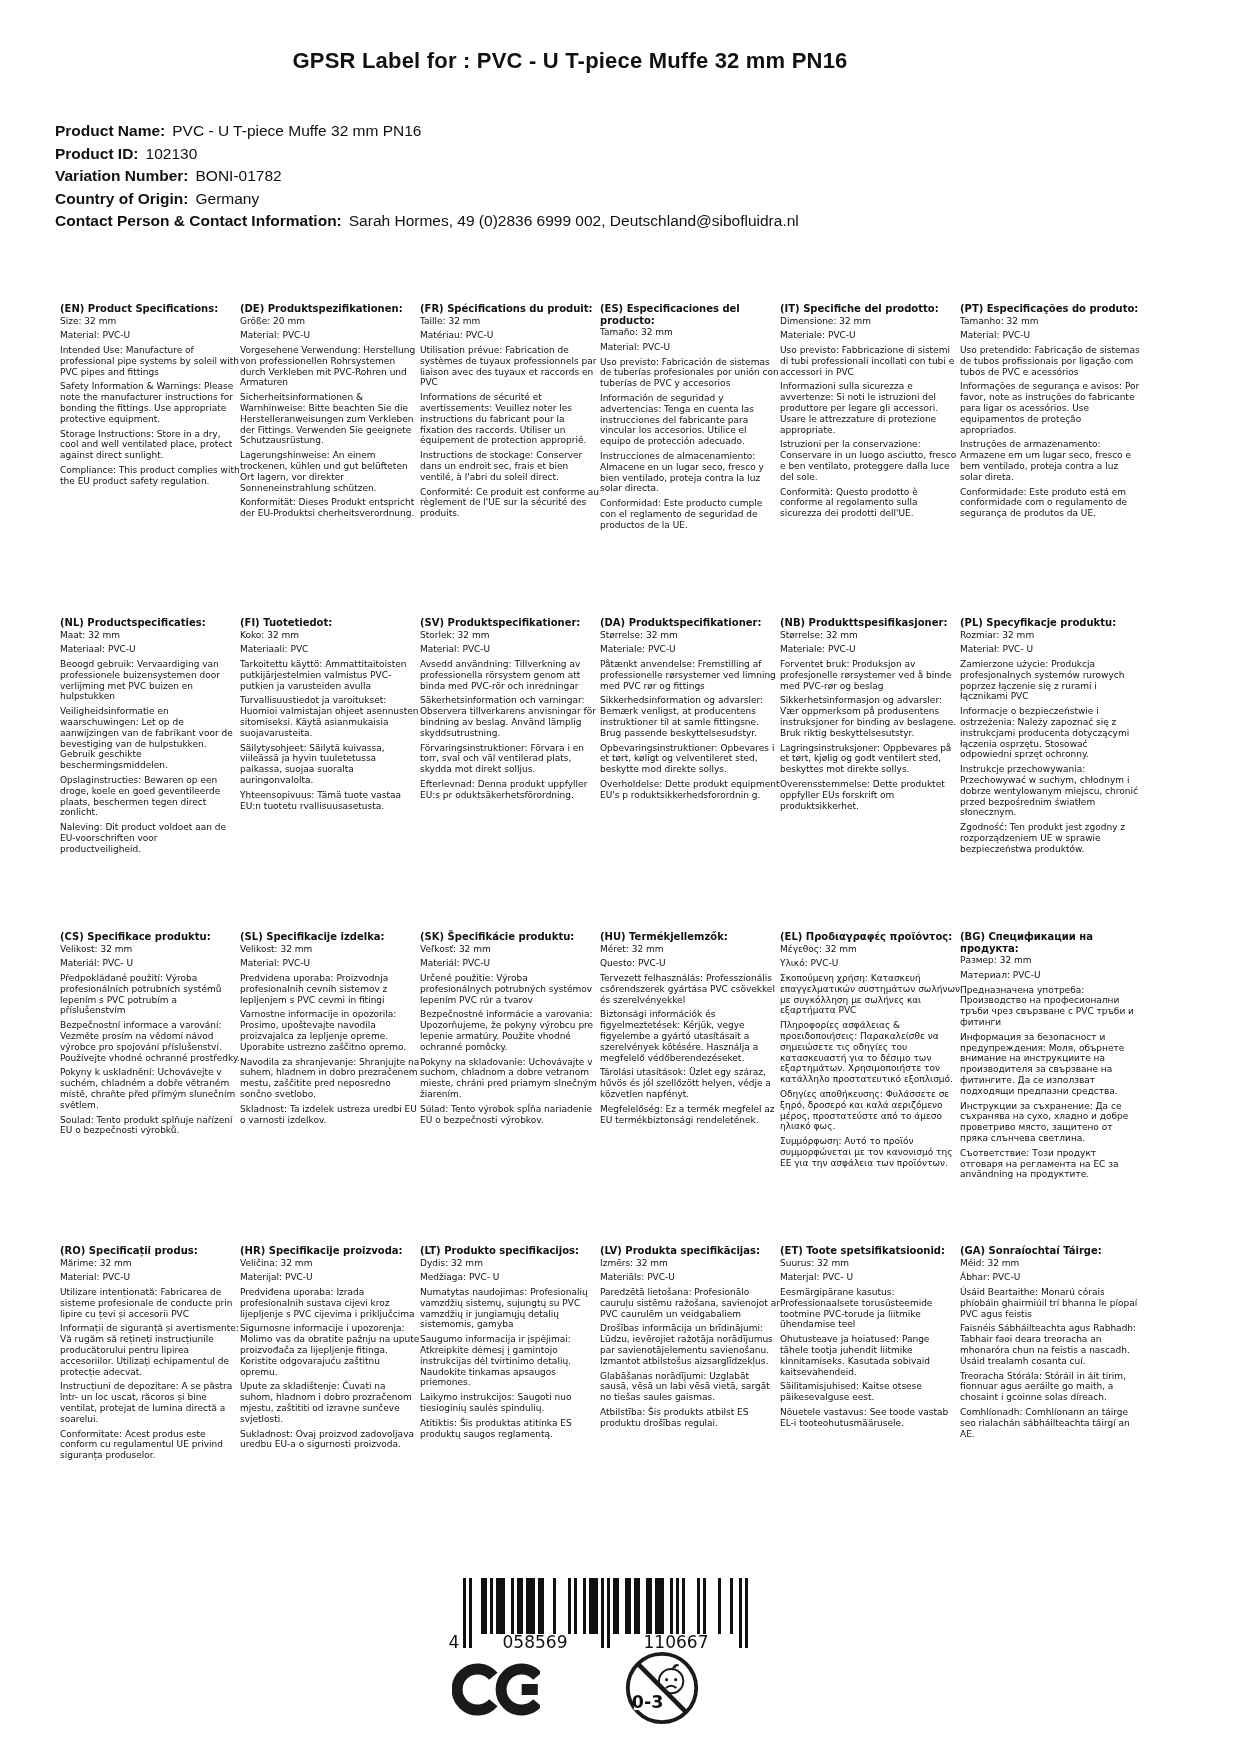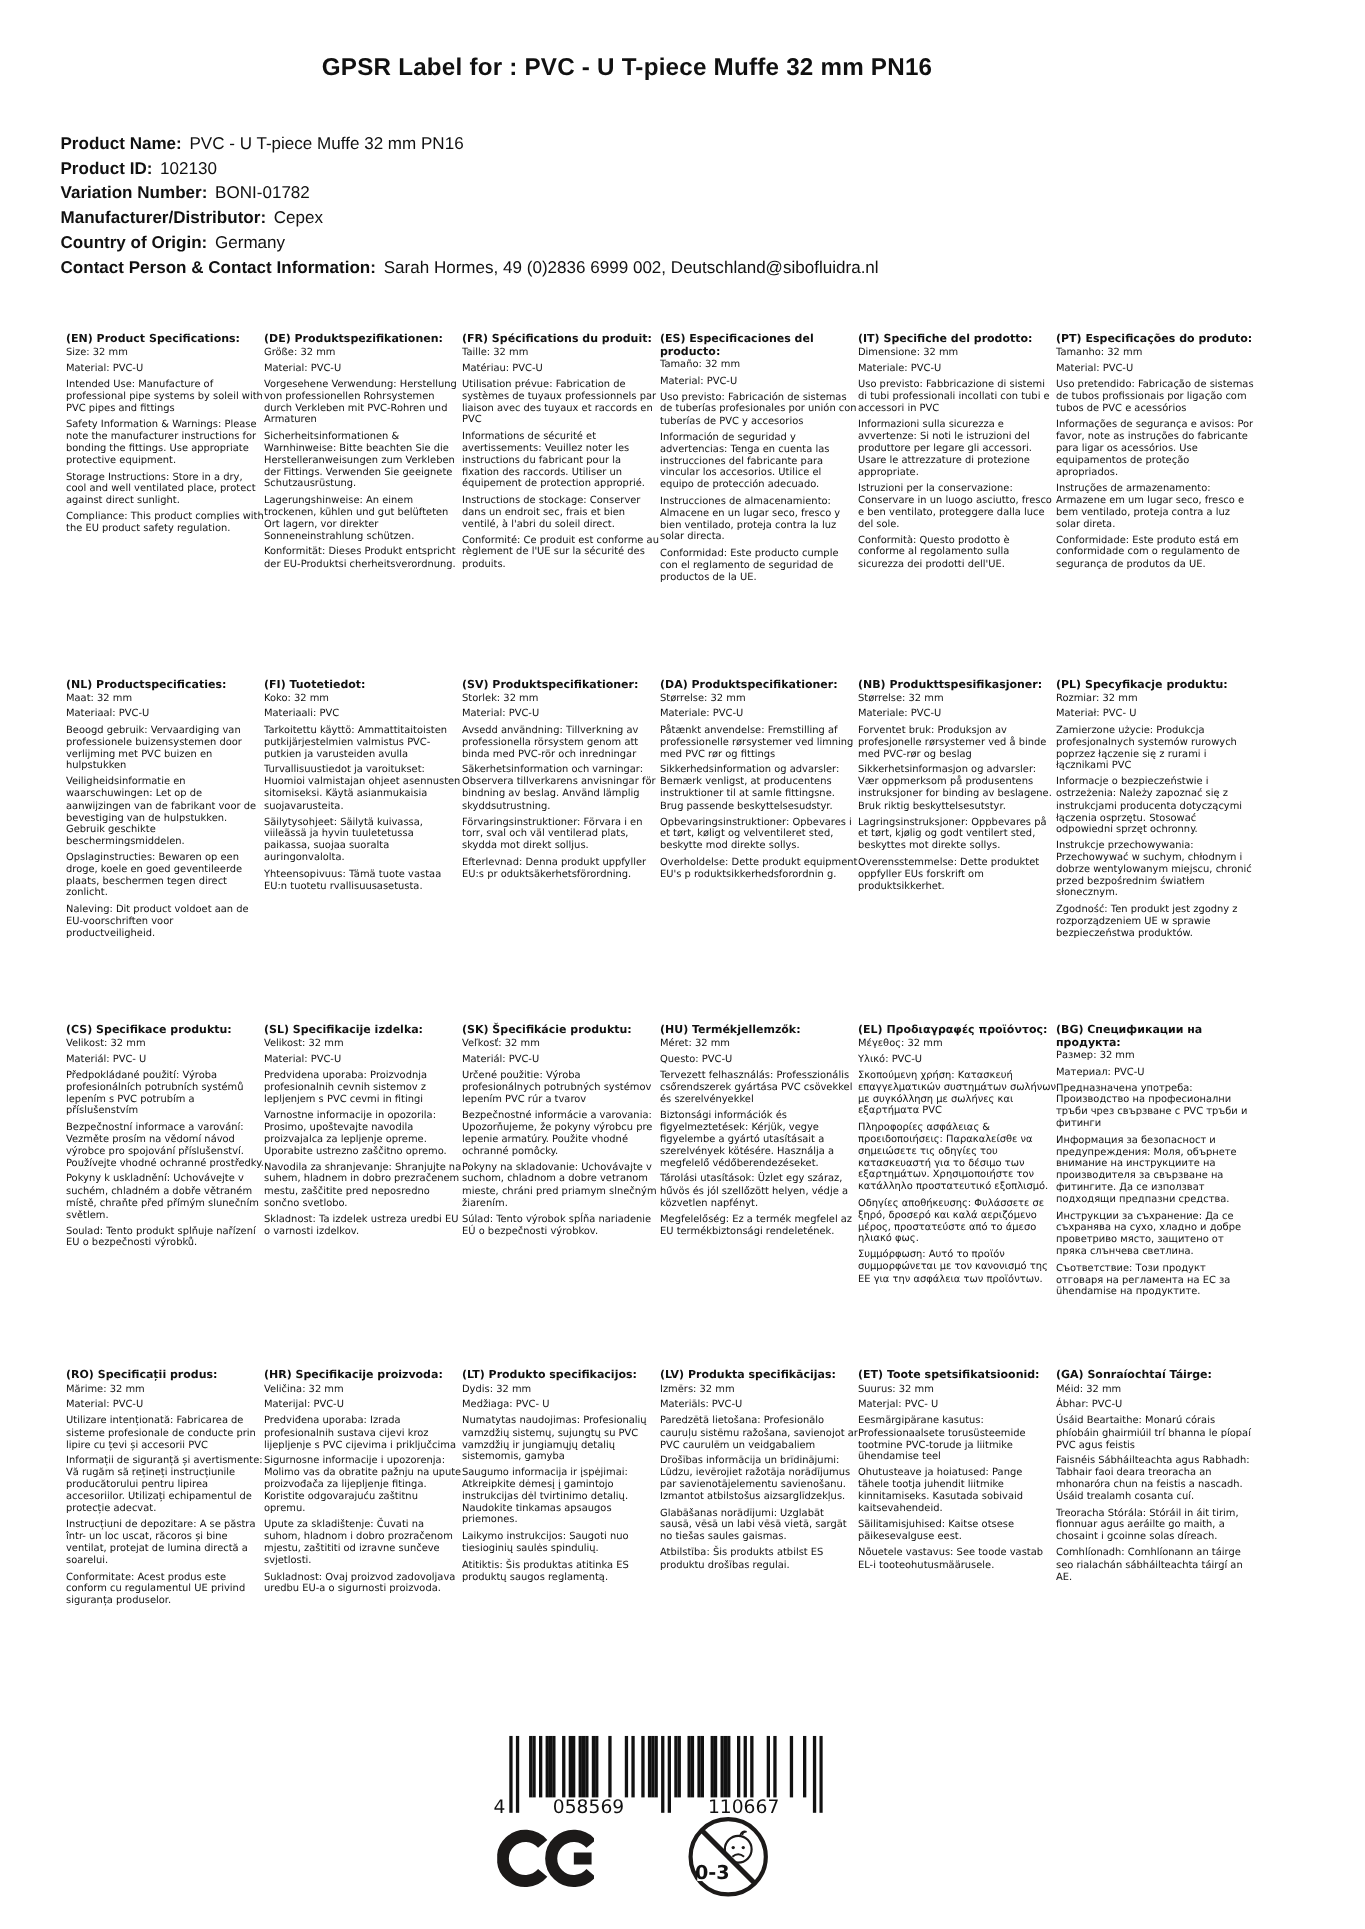--- a/index.html
+++ b/index.html
@@ -50,23 +50,20 @@
       </div>
 
       <div class="info-row">
         <span class="info-label">Product ID:</span><span class="info-value">102130</span>
       </div>
 
       <div class="info-row">
         <span class="info-label">Variation Number:</span><span class="info-value">BONI-01782</span>
       </div>
 
-      <div class="info-row">
-        <span class="info-label">Manufacturer/Distributor:</span><span class="info-value">Cepex</span>
-      </div>
 
       <div class="info-row">
         <span class="info-label">Country of Origin:</span><span class="info-value">Germany</span>
       </div>
 
       <div class="info-row">
         <span class="info-label">Contact Person &amp; Contact Information:</span><span class="info-value">Sarah Hormes, 49 (0)2836 6999 002, Deutschland@sibofluidra.nl</span>
       </div>
     </div>
 
@@ -87,21 +84,21 @@
             <p class="block-para">Storage Instructions: Store in a dry, cool and well ventilated place, protect against direct sunlight.</p>
 
             <p class="block-para">Compliance: This product complies with the EU product safety regulation.</p>
           </div>
       </div>
 
       <div class="block">
         <div class="block-header">(DE) Produktspezifikationen:</div>
         <div class="block-body">
 
-            <p class="block-para">Größe: 32 mm</p>
+            <p class="block-para">Größe: 20 mm</p>
 
             <p class="block-para">Material: PVC-U</p>
 
             <p class="block-para">Vorgesehene Verwendung: Herstellung von professionellen Rohrsystemen durch Verkleben mit PVC-Rohren und Armaturen</p>
 
             <p class="block-para">Sicherheitsinformationen &amp; Warnhinweise: Bitte beachten Sie die Herstelleranweisungen zum Verkleben der Fittings. Verwenden Sie geeignete Schutzausrüstung.</p>
 
             <p class="block-para">Lagerungshinweise: An einem trockenen, kühlen und gut belüfteten Ort lagern, vor direkter Sonneneinstrahlung schützen.</p>
 
             <p class="block-para">Konformität: Dieses Produkt entspricht der EU-Produktsi cherheitsverordnung.</p>
@@ -385,21 +382,21 @@
             <p class="block-para">Размер: 32 mm</p>
 
             <p class="block-para">Материал: PVC-U</p>
 
             <p class="block-para">Предназначена употреба: Производство на професионални тръби чрез свързване с PVC тръби и фитинги</p>
 
             <p class="block-para">Информация за безопасност и предупреждения: Моля, обърнете внимание на инструкциите на производителя за свързване на фитингите. Да се използват подходящи предпазни средства.</p>
 
             <p class="block-para">Инструкции за съхранение: Да се съхранява на сухо, хладно и добре проветриво място, защитено от пряка слънчева светлина.</p>
 
-            <p class="block-para">Съответствие: Този продукт отговаря на регламента на ЕС за ühendamise на продуктите.</p>
+            <p class="block-para">Съответствие: Този продукт отговаря на регламента на ЕС за användning на продуктите.</p>
           </div>
       </div>
 
       <div class="block">
         <div class="block-header">(RO) Specificații produs:</div>
         <div class="block-body">
 
             <p class="block-para">Mărime: 32 mm</p>
 
             <p class="block-para">Material: PVC-U</p>

